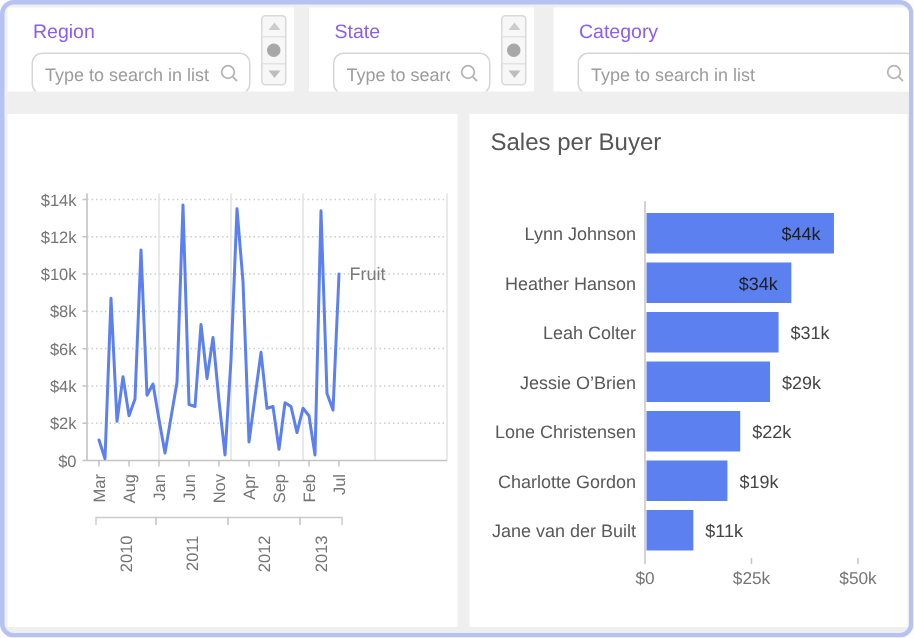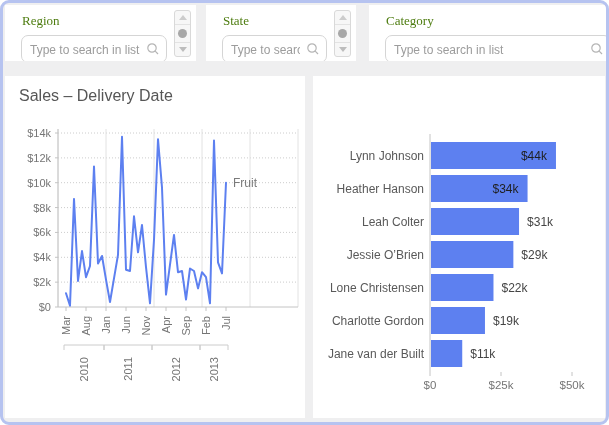--- a/index.html
+++ b/index.html
@@ -1,20 +1,20 @@
 <!DOCTYPE html>
 <html><head>
 <meta charset="utf-8">
 <style>
   html,body{margin:0;padding:0;background:#fff;font-family:"Liberation Sans",sans-serif;}
   .frame{position:relative;width:609px;height:425px;box-sizing:border-box;
          border:3px solid #b6c3f0;border-radius:9px;background:#efeff0;overflow:hidden;}
   
   .fcard{position:absolute;top:2px;height:56px;background:#ffffff;overflow:hidden;}
-  .ftitle{position:absolute;left:17px;top:8px;font-size:13px;color:#4d7c0f;font-family:Liberation Serif, serif;}
+  .ftitle{position:absolute;left:17px;top:8px;font-size:13px;color:#8b5cf6;}
   .fsearch{position:absolute;left:16px;right:29px;top:30px;height:30px;}
   .finput{width:100%;height:28px;box-sizing:border-box;border:1px solid #d5d5d5;border-radius:7px;
           padding:1px 26px 0 8px;font-size:12px;color:#444;background:#fff;outline:none;}
   .finput::placeholder{color:#9c9c9c;}
   .ficon{position:absolute;right:7px;top:7px;}
   .fscroll{position:absolute;right:5px;top:5px;width:17px;height:47px;border:1px solid #d9d9d9;
            border-radius:3px;background:#f7f7f7;box-sizing:border-box;display:flex;flex-direction:column;}
   .fs-up,.fs-down{height:13px;display:flex;align-items:center;justify-content:center;}
   .fs-up{border-bottom:1px solid #e3e3e3;}
   .fs-down{border-top:1px solid #e3e3e3;}
@@ -154,21 +154,20 @@
         <path d="M59,274 L59,269 L99,269 L99,274" fill="none" stroke="#cccccc"></path>
         <text x="83" y="281" fill="#757575" font-size="11" text-anchor="end" transform="rotate(-90 83 281)">2010</text>
         <path d="M99,274 L99,269 L147,269 L147,274" fill="none" stroke="#cccccc"></path>
         <text x="127" y="281" fill="#757575" font-size="11" text-anchor="end" transform="rotate(-90 127 281)">2011</text>
         <path d="M147,274 L147,269 L195,269 L195,274" fill="none" stroke="#cccccc"></path>
         <text x="175" y="281" fill="#757575" font-size="11" text-anchor="end" transform="rotate(-90 175 281)">2012</text>
         <path d="M195,274 L195,269 L223,269 L223,274" fill="none" stroke="#cccccc"></path>
         <text x="213" y="281" fill="#757575" font-size="11" text-anchor="end" transform="rotate(-90 213 281)">2013</text>
         <text x="228" y="110.71428571428571" fill="#7a7a7a" font-size="12">Fruit</text>
       </svg>
-    <div class="ctitle">Sales – Delivery Date</div>
   </div>
 
   <div class="ccard" style="left:310px;width:292px;">
     <svg class="chart" width="292" height="342">
         <line x1="117" x2="117" y1="58" y2="296" stroke="#c4c4c4"></line>
         <rect x="118" y="66" width="124.96" height="27" fill="#5d80f0"></rect>
         <text x="111" y="84" fill="#595959" font-size="12" text-anchor="end">Lynn Johnson</text>
         <text x="233.95999999999998" y="84" fill="#1f1f1f" font-size="12" text-anchor="end">$44k</text>
         <rect x="118" y="99" width="96.56" height="27" fill="#5d80f0"></rect>
         <text x="111" y="117" fill="#595959" font-size="12" text-anchor="end">Heather Hanson</text>
@@ -188,15 +187,16 @@
         <rect x="118" y="264" width="31.24" height="27" fill="#5d80f0"></rect>
         <text x="111" y="282" fill="#595959" font-size="12" text-anchor="end">Jane van der Built</text>
         <text x="157.24" y="282" fill="#454545" font-size="12" text-anchor="start">$11k</text>
         <line x1="117" x2="117" y1="296" y2="300" stroke="#c4c4c4"></line>
         <text x="117" y="313" fill="#757575" font-size="11.5" text-anchor="middle">$0</text>
         <line x1="188" x2="188" y1="296" y2="300" stroke="#c4c4c4"></line>
         <text x="188" y="313" fill="#757575" font-size="11.5" text-anchor="middle">$25k</text>
         <line x1="259" x2="259" y1="296" y2="300" stroke="#c4c4c4"></line>
         <text x="259" y="313" fill="#757575" font-size="11.5" text-anchor="middle">$50k</text>
       </svg>
+    <div class="ctitle">Sales per Buyer</div>
   </div>
 
 </div>
 
 </body></html>

